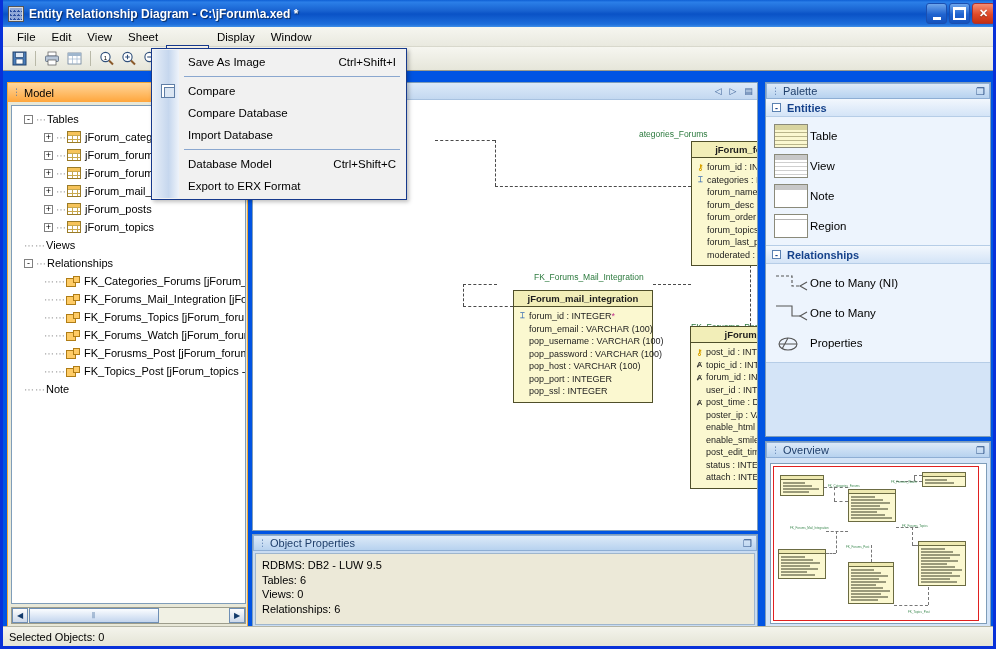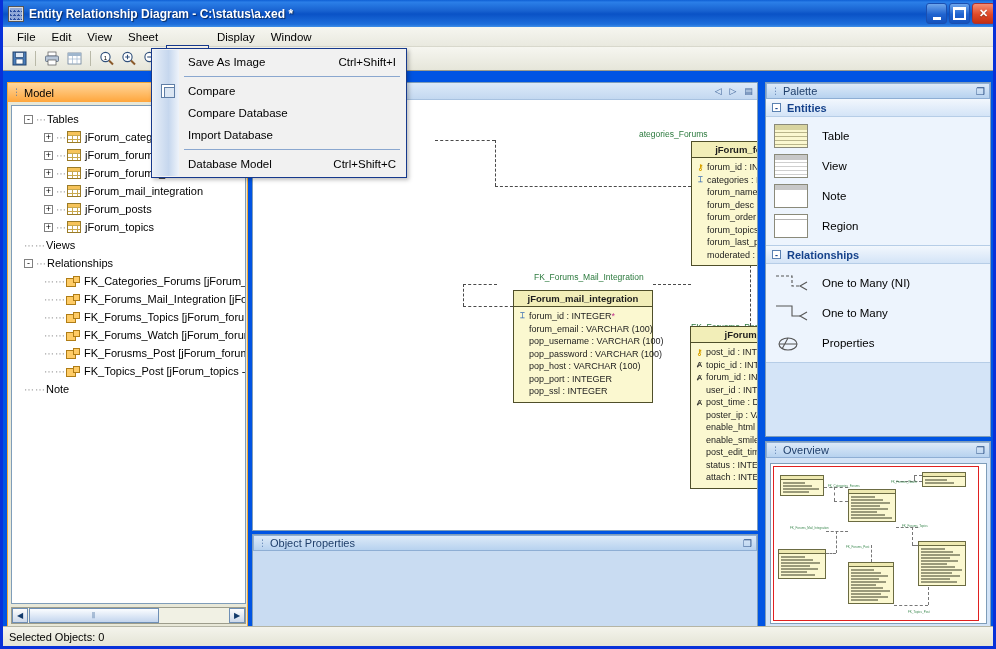--- a/index.html
+++ b/index.html
@@ -213,21 +213,21 @@
     height:18px;margin:0;
     background:linear-gradient(to bottom,#f2f7fd,#d4e4f7);
     border-bottom:1px solid #b6cde7;
     display:flex;align-items:center;padding-left:6px;gap:6px;
     color:#15428b;font-weight:bold;font-size:11px;
   }
   .minus{width:9px;height:9px;border:1px solid #5b82b2;background:#fff;
     display:inline-flex;align-items:center;justify-content:center;
     font-size:9px;line-height:6px;color:#15428b;}
   .pal-body{background:#edf4fd;border-bottom:1px solid #b6cde7;padding:4px 0 4px 0;}
-  .pal-item{display:flex;align-items:center;height:30px;padding-left:8px;gap:14px;font-size:11.5px;color:#000;}
+  .pal-item{display:flex;align-items:center;height:30px;padding-left:8px;gap:2px;font-size:11.5px;color:#000;}
   .swatch{width:34px;height:24px;border:1px solid #8a8a7a;flex:none;background:#fff;}
   .sw-table{background:#fbf8d0;
     background-image:
       linear-gradient(to bottom,#d8d4a0 0,#d8d4a0 5px,transparent 5px),
       repeating-linear-gradient(to bottom,transparent 0 3px,#b9b58a 3px 4px);}
   .sw-view{background:#fff;
     background-image:
       linear-gradient(to bottom,#c8c8c8 0,#c8c8c8 5px,transparent 5px),
       repeating-linear-gradient(to bottom,transparent 0 3px,#cfcfcf 3px 4px);}
   .sw-note{background:#fff;
@@ -290,21 +290,21 @@
   .dd-icon:after{content:"";position:absolute;left:2px;top:2px;width:9px;height:9px;
     border:1px solid #5f7ea6;background:#dbe6f3;}
 </style>
 </head>
 <body>
 
 <div id="app">
 
   <div class="titlebar">
     <span class="title-icon"></span>
-    <span class="title-text">Entity Relationship Diagram - C:\status\a.xed *</span>
+    <span class="title-text">Entity Relationship Diagram - C:\jForum\a.xed *</span>
     <div class="win-btns">
       <span class="wbtn min">
           <span class="g"></span>
         </span>
       <span class="wbtn max">
           <span class="g"></span>
         </span>
       <span class="wbtn close">
           <span class="g">✕</span>
         </span>
@@ -619,20 +619,26 @@
       </div>
   </div>
 
 
   <div id="objprops">
     <div class="pane-title">
       <span class="grip">⋮</span>
       <span>Object Properties</span>
       <span class="restore">❐</span>
     </div>
+    <div class="body" id="objprops-body">
+        <div>RDBMS: DB2 - LUW 9.5</div>
+        <div>Tables: 6</div>
+        <div>Views: 0</div>
+        <div>Relationships: 6</div>
+      </div>
   </div>
 
   <div id="palette">
     <div class="pane-title">
       <span class="grip">⋮</span>
       <span>Palette</span>
       <span class="restore">❐</span>
     </div>
     <div id="palette-body">
         <div class="pal-sec-hd">
@@ -810,20 +816,23 @@
           <span>Compare Database</span>
         </div>
         <div class="dd-item">
           <span>Import Database</span>
         </div>
         <div class="dd-sep"></div>
         <div class="dd-item">
           <span>Database Model</span>
           <span class="sc">Ctrl+Shift+C</span>
         </div>
+        <div class="dd-item">
+          <span>Export to ERX Format</span>
+        </div>
       </div>
   </div>
 
   <div class="statusbar">
     <span>Selected Objects: 0</span>
   </div>
 
 </div>
 
 </body></html>

